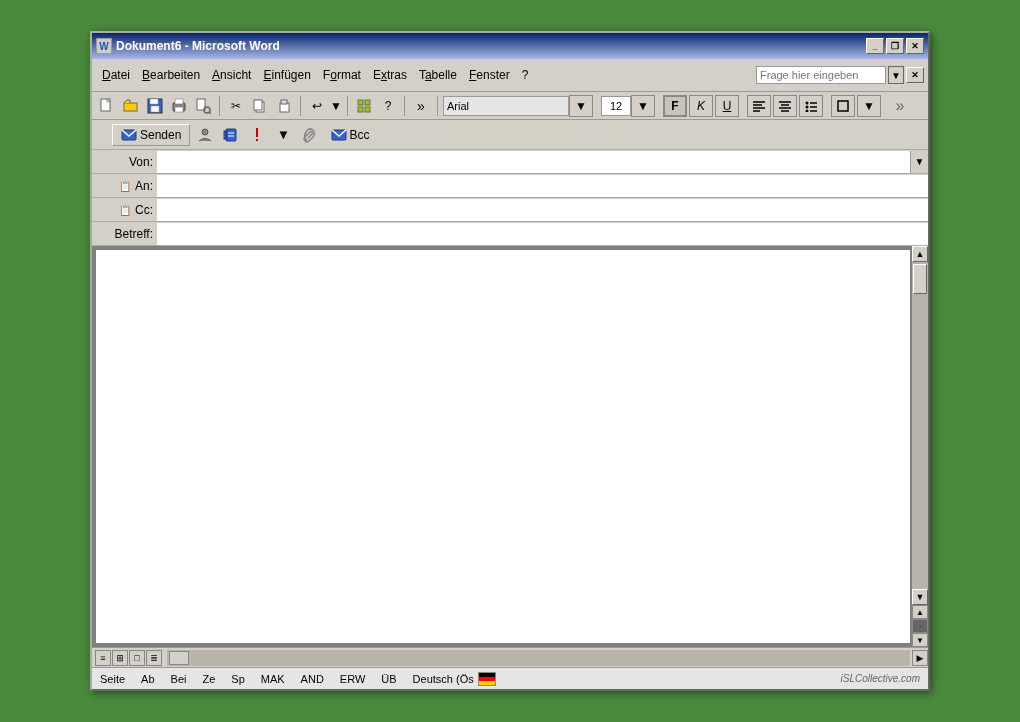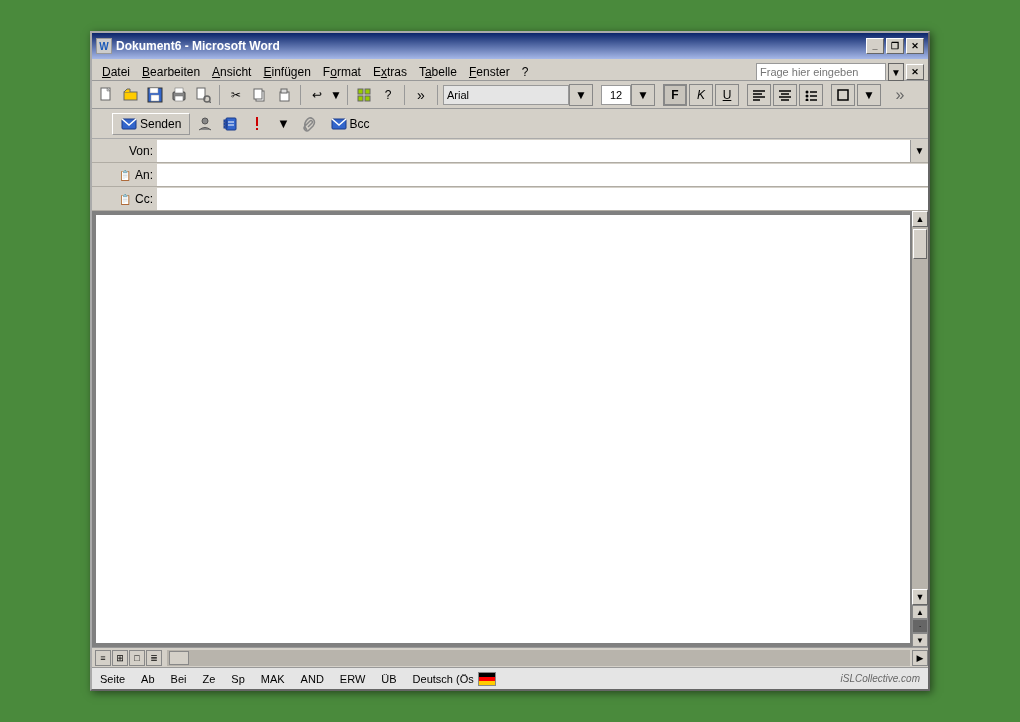--- a/index.html
+++ b/index.html
@@ -75,22 +75,22 @@
     }
     .title-btn.close-btn {
       background: #d4d0c8;
     }
 
     
     .menu-bar {
       background: #d4d0c8;
       height: 22px;
       display: flex;
-      align-items: flex-start;
-      padding: 4px 4px;
+      align-items: center;
+      padding: 16px 4px;
       border-bottom: 1px solid #999;
     }
     .menu-item {
       padding: 2px 6px;
       font-size: 12px;
       cursor: pointer;
       position: relative;
     }
     .menu-item .underline {
       text-decoration: underline;
@@ -668,20 +668,24 @@
     </div>
 
     <div class="email-row">
       <span class="email-label">
         <span style="font-size:10px">📋</span>
         <span>Cc:</span>
       </span>
       <input type="text" class="email-field" value="" style="">
     </div>
 
+    <div class="email-row">
+      <span class="email-label">Betreff:</span>
+      <input type="text" class="email-field" value="" style="">
+    </div>
   </div>
 
   <div class="doc-area-wrapper">
     <div class="doc-area"></div>
 
     <div class="scrollbar-v">
       <div class="scroll-btn">▲</div>
       <div class="scroll-track">
         <div class="scroll-thumb"></div>
       </div>

